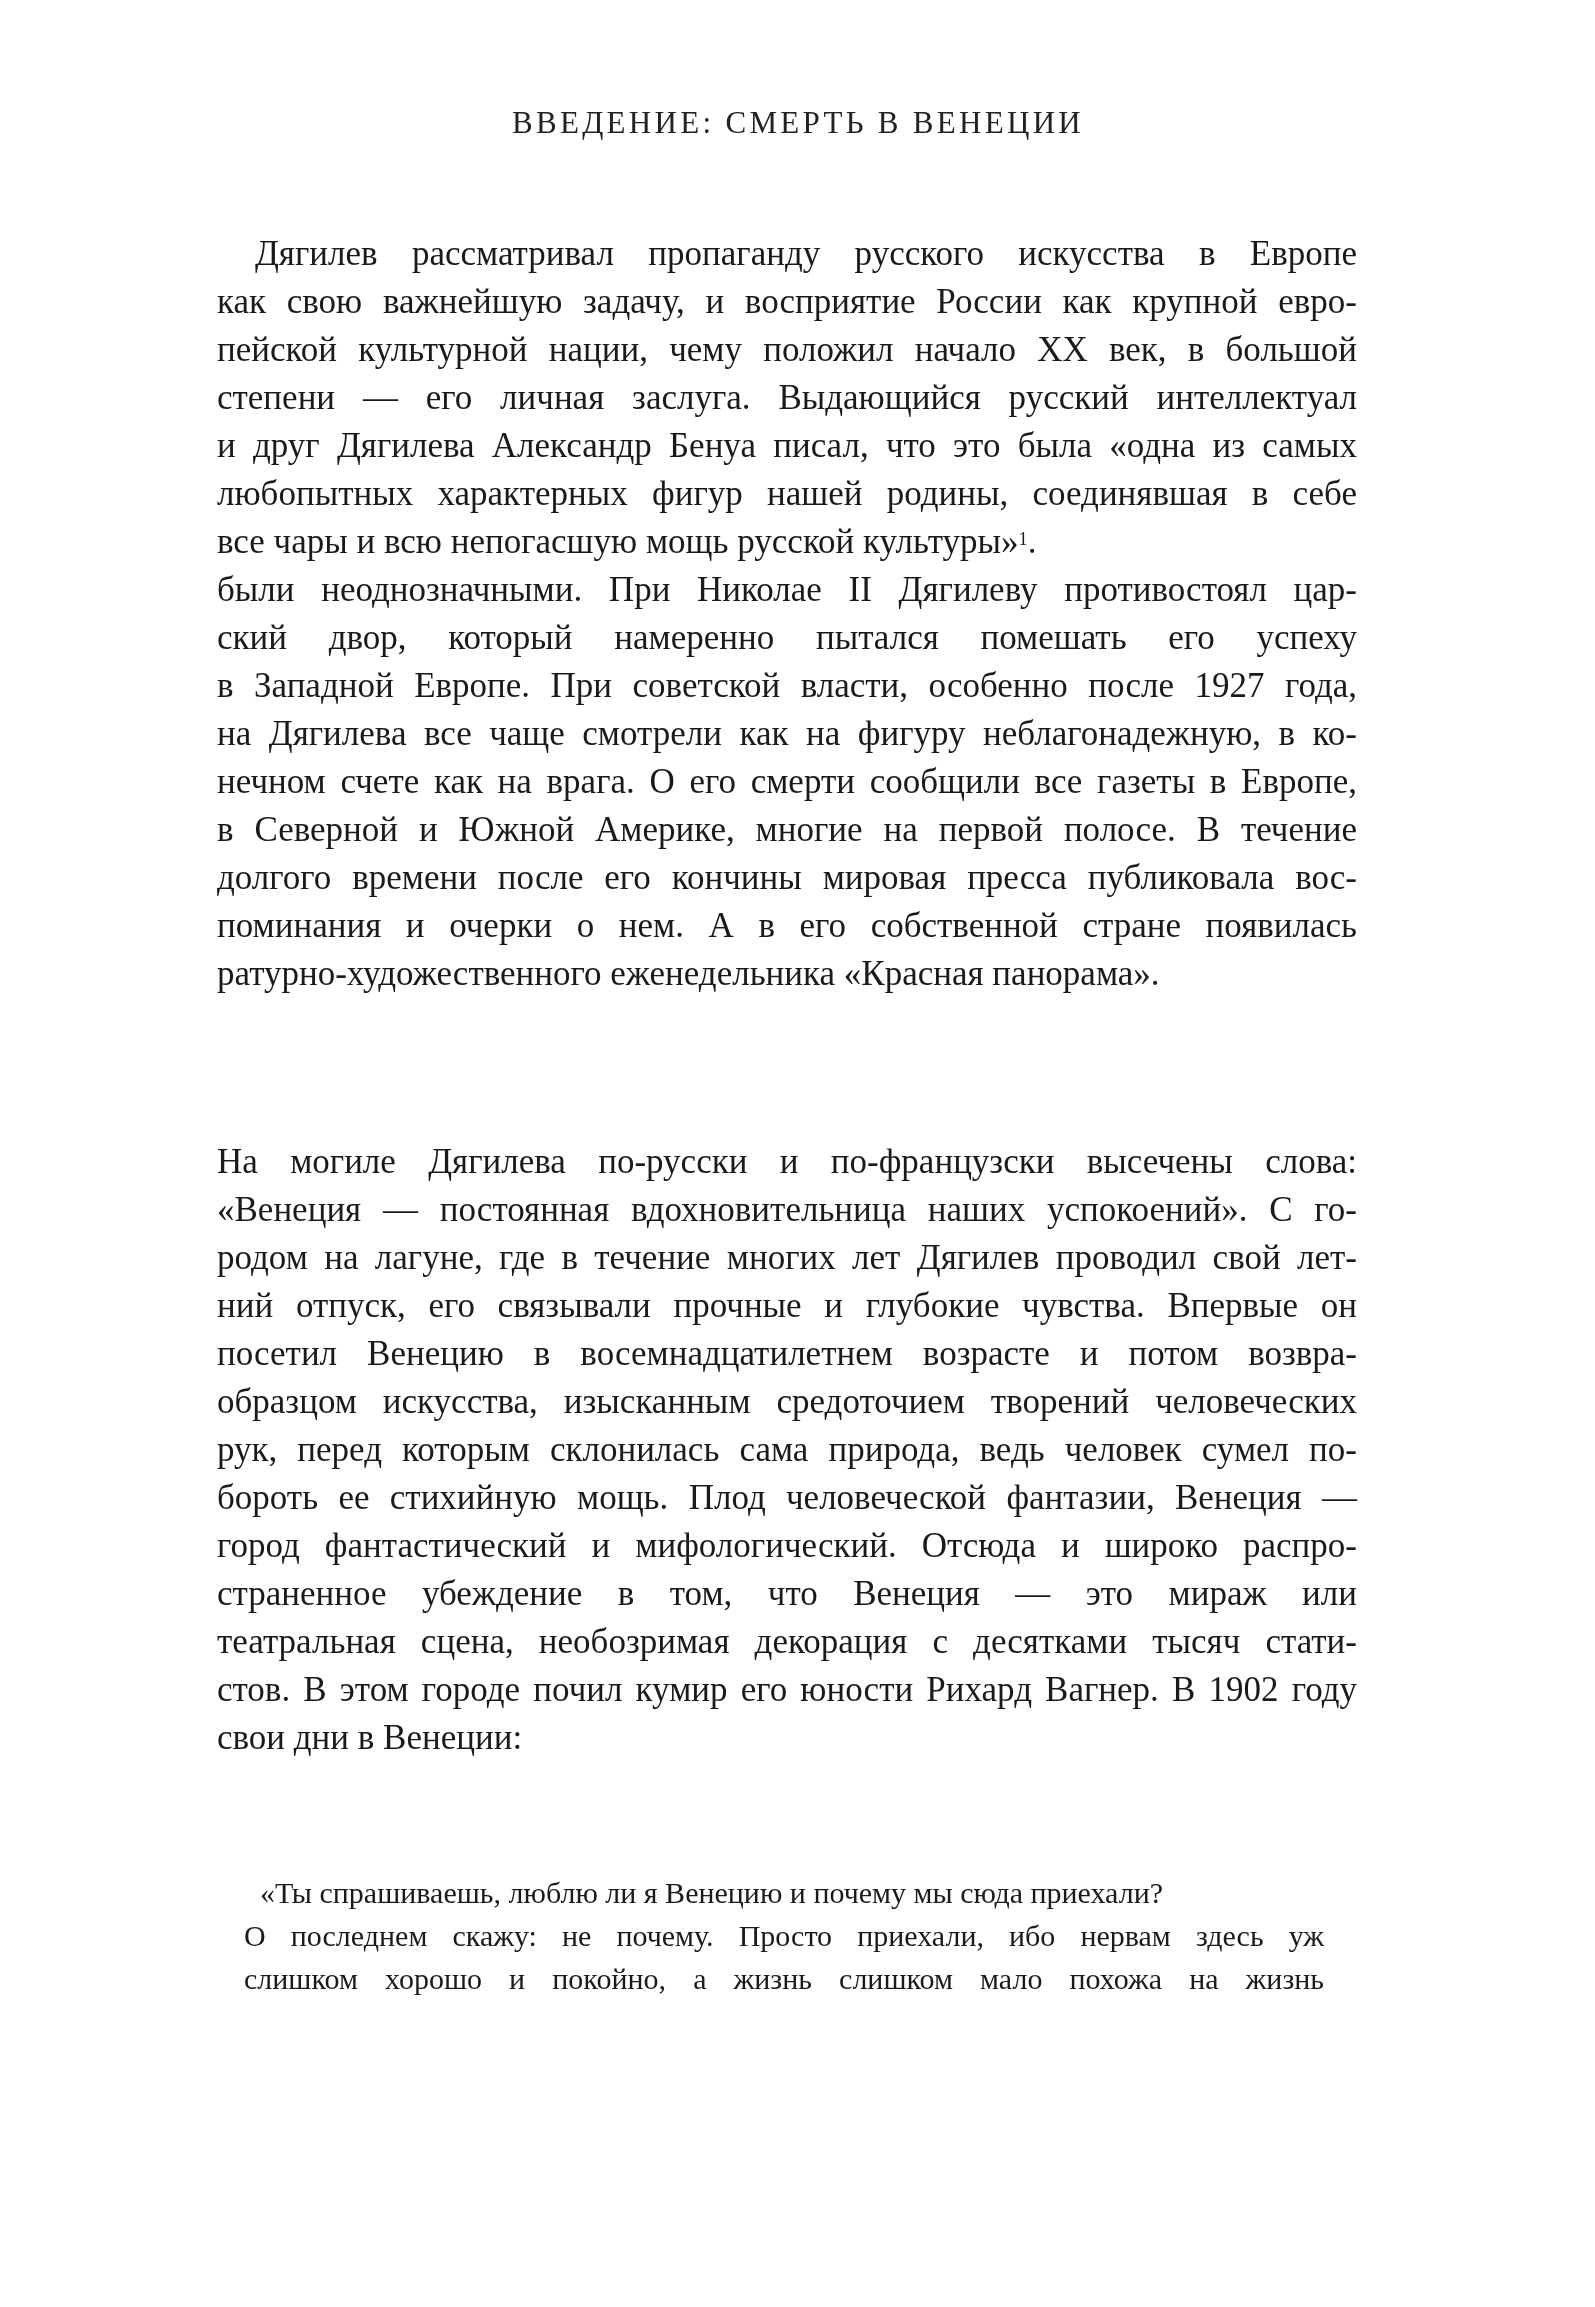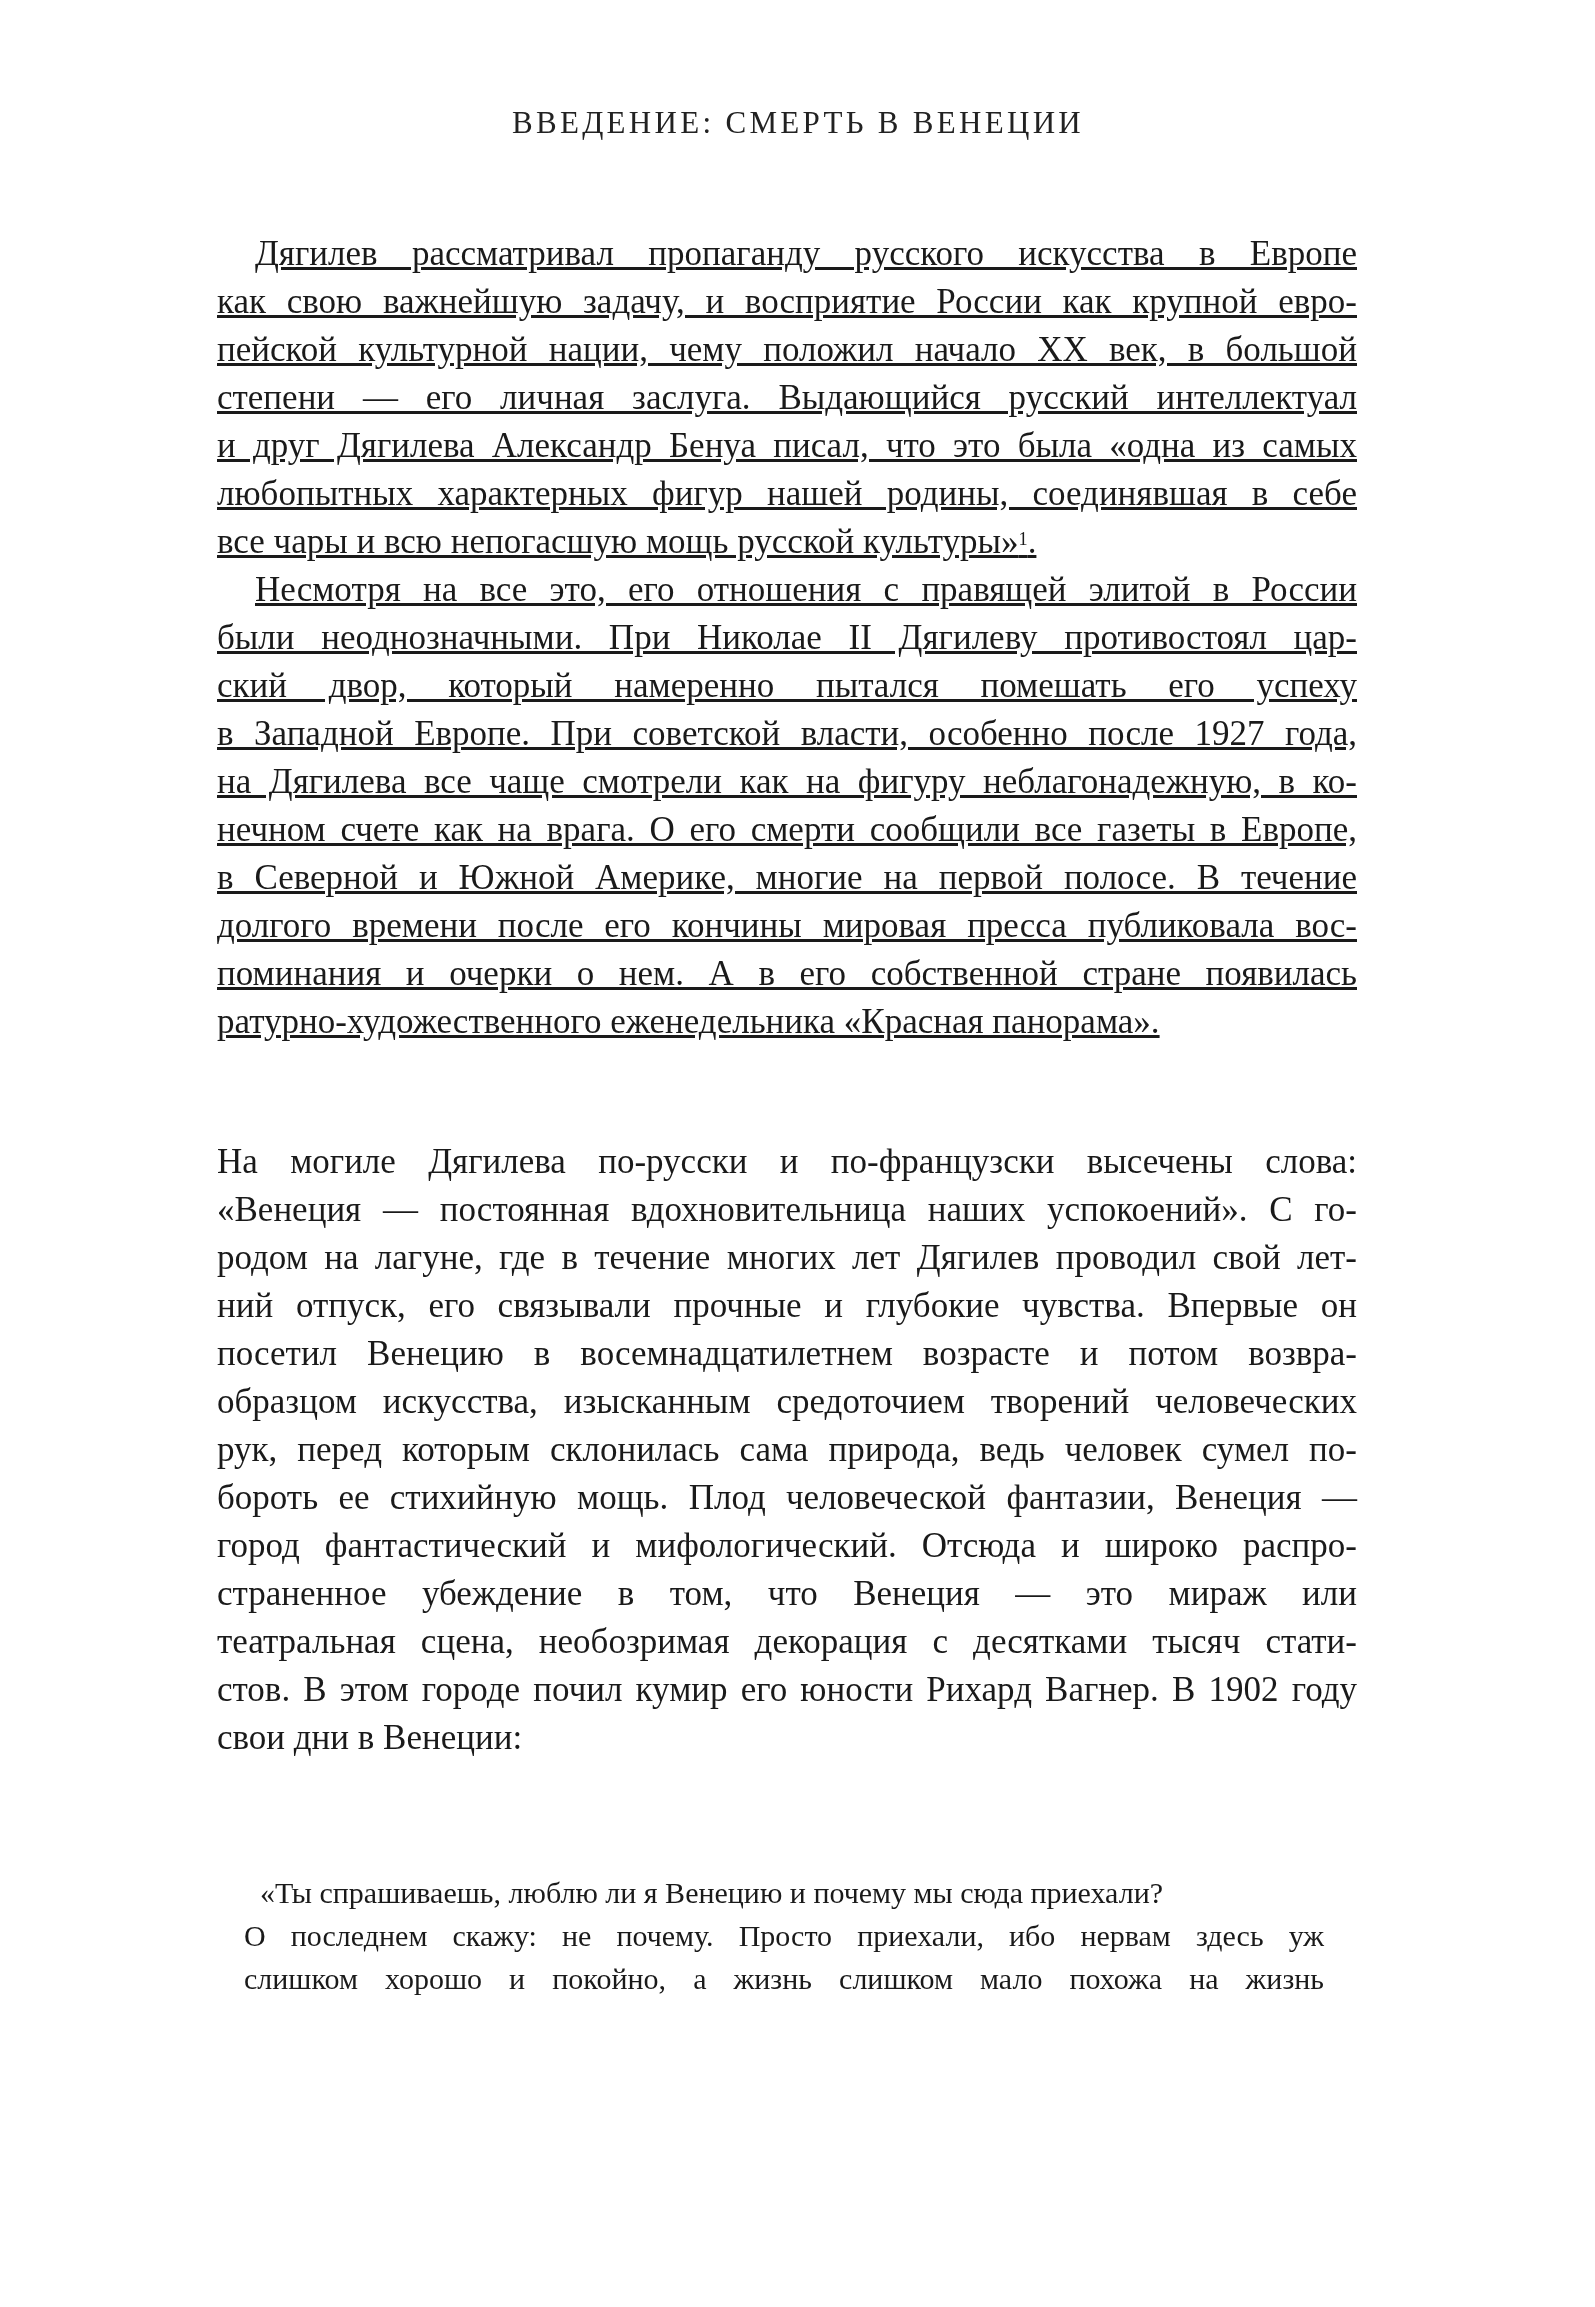--- a/index.html
+++ b/index.html
@@ -49,21 +49,21 @@
     text-align: justify;
     text-align-last: justify;
     white-space: nowrap;
   }
   .text-block .line.last {
     text-align-last: left;
   }
   .text-block .line.indent {
     padding-left: 38px;
   }
-  .block-1 { top: 230px; text-decoration: underline; }
+  .block-1 { top: 230px; }
   .block-2 { top: 1138px; }
   .quote {
     position: absolute;
     left: 244px;
     width: 1080px;
     top: 1871px;
     font-size: 30px;
     line-height: 43px;
     color: #1a1a1a;
   }
@@ -105,21 +105,20 @@
     <p>
       <span class="line indent">Дягилев рассматривал пропаганду русского искусства в Европе</span>
       <span class="line">как свою важнейшую задачу, и восприятие России как крупной евро-</span>
       <span class="line">пейской культурной нации, чему положил начало XX век, в большой</span>
       <span class="line">степени — его личная заслуга. Выдающийся русский интеллектуал</span>
       <span class="line">и друг Дягилева Александр Бенуа писал, что это была «одна из самых</span>
       <span class="line">любопытных характерных фигур нашей родины, соединявшая в себе</span>
       <span class="line last"><span>все чары и всю непогасшую мощь русской культуры»</span><sup class="fn">1</sup><span>.</span></span>
     </p>
     <p>
-      <span class="line indent">Несмотря на все это, его отношения с правящей элитой в России</span>
       <span class="line">были неоднозначными. При Николае II Дягилеву противостоял цар-</span>
       <span class="line">ский двор, который намеренно пытался помешать его успеху</span>
       <span class="line">в Западной Европе. При советской власти, особенно после 1927 года,</span>
       <span class="line">на Дягилева все чаще смотрели как на фигуру неблагонадежную, в ко-</span>
       <span class="line">нечном счете как на врага. О его смерти сообщили все газеты в Европе,</span>
       <span class="line">в Северной и Южной Америке, многие на первой полосе. В течение</span>
       <span class="line">долгого времени после его кончины мировая пресса публиковала вос-</span>
       <span class="line">поминания и очерки о нем. А в его собственной стране появилась</span>
       <span class="line last">ратурно-художественного еженедельника «Красная панорама».</span>
     </p>

